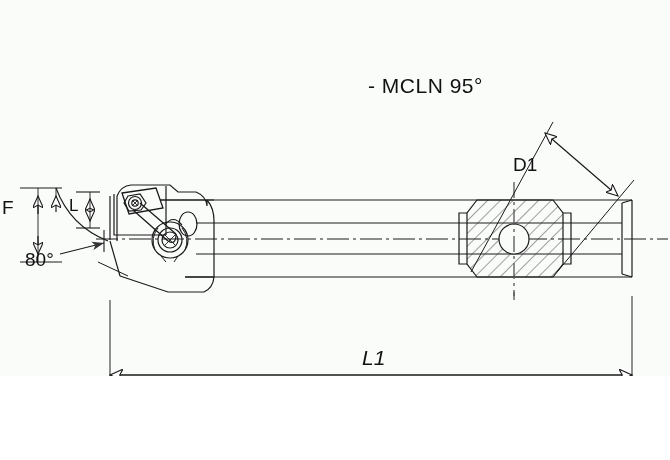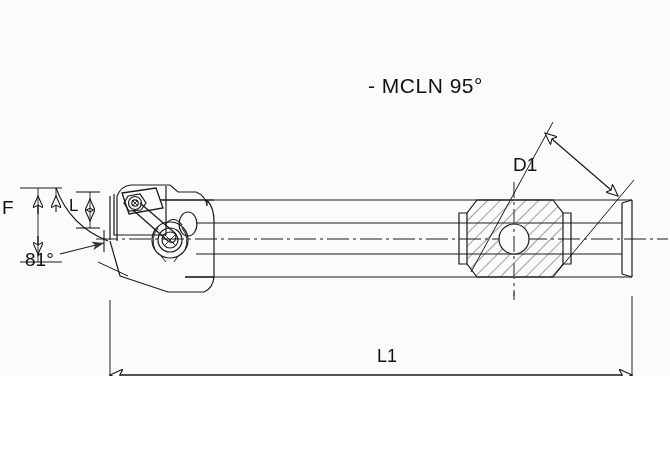--- a/index.html
+++ b/index.html
@@ -49,23 +49,24 @@
     left: 25px;
     top: 249px;
     font-size: 19px;
   }
   #label-d1 {
     left: 513px;
     top: 154px;
     font-size: 19px;
   }
   #label-l1 {
-    left: 377px;
+    left: 362px;
     top: 346px;
-    font-size: 18px;
+    font-size: 21px;
+    font-style: italic;
   }
 </style>
 </head>
 <body>
 
 <div id="stage">
 
   <svg id="drawing-svg" viewBox="0 0 670 460" xmlns="http://www.w3.org/2000/svg">
     <defs>
       <marker id="arrOpen" markerWidth="12" markerHeight="8" refX="11" refY="4" orient="auto">
@@ -242,19 +243,19 @@
 
     </g>
   </svg>
 
   <div class="lbl" id="title-label">- MCLN 95°</div>
 
   <div class="lbl" id="label-f">F</div>
 
   <div class="lbl" id="label-l">L</div>
 
-  <div class="lbl" id="label-angle">81°</div>
+  <div class="lbl" id="label-angle">80°</div>
 
   <div class="lbl" id="label-d1">D1</div>
 
   <div class="lbl" id="label-l1">L1</div>
 
 </div>
 
 </body></html>

